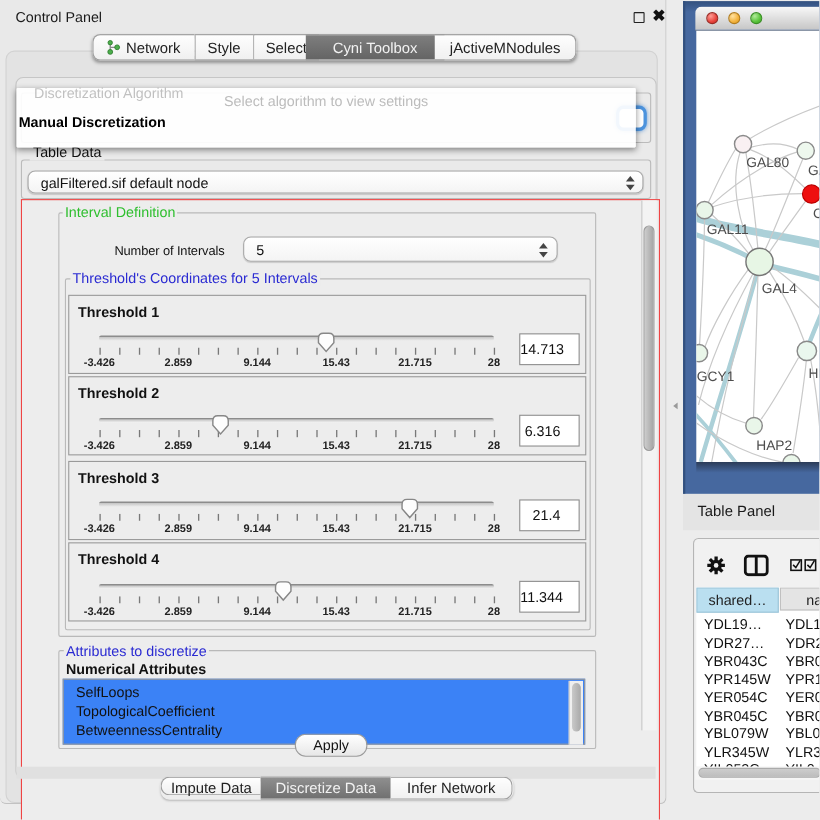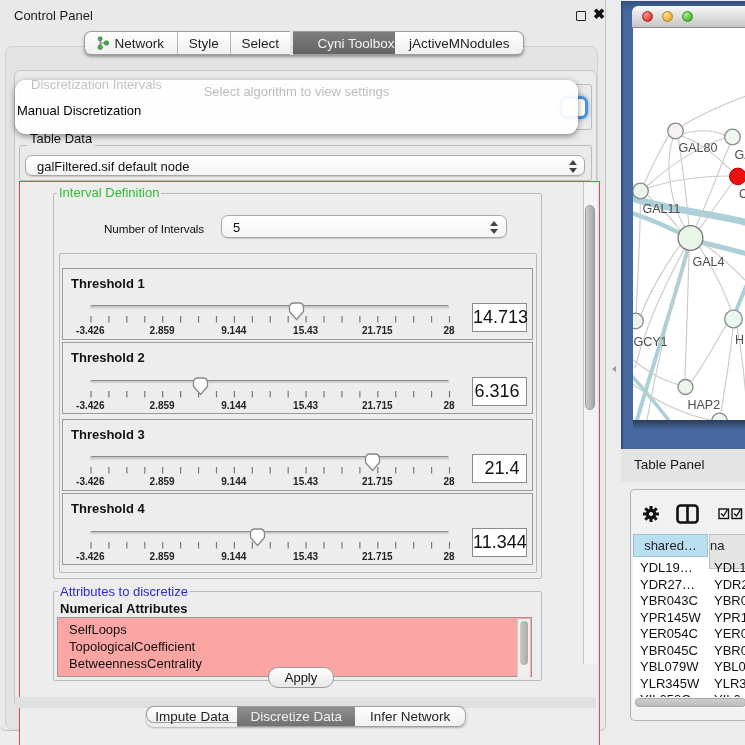--- a/index.html
+++ b/index.html
@@ -12,21 +12,21 @@
 .arr:before{top:0;border-bottom:5px solid #444}
 .arr:after{bottom:0;border-top:5px solid #444}
 .tab{position:absolute;top:0;height:24px;background:linear-gradient(#fefefe,#f0f0f0);border-top:1px solid #9e9e9e;border-bottom:1px solid #9e9e9e;font-size:13.5px;color:#222;text-align:center;line-height:23px;white-space:nowrap}
 .tabdark{background:linear-gradient(#7e7e7e,#646464);color:#f2f2f2}
 .light{position:absolute;top:5px;width:11px;height:11px;border-radius:50%;border:1px solid}
 .tbox{position:absolute;left:62px;width:470.5px;height:72px;border:1px solid #9a9a9a}
 .tlabel{position:absolute;left:8px;top:7px;font-size:13px;font-weight:bold;color:#111}
 .track{position:absolute;left:27px;top:36.8px;width:358.5px;height:4.5px;border-radius:2px;background:linear-gradient(#8c8c8c 0,#8c8c8c 1px,#c6c6c6 1.5px,#f0f0f0 100%)}
 .tl{position:absolute;top:56.5px;font-size:10px;font-weight:bold;color:#222;transform:translateX(-50%);white-space:nowrap}
 .thumb{position:absolute;top:32.5px;width:17px;height:20px}
-.vbox{position:absolute;left:409px;top:34px;width:54.5px;height:29px;background:#fff;border:1px solid #8a8a8a;font-size:18px;color:#111;text-align:right;line-height:27px;padding-right:6px}
+.vbox{position:absolute;left:409px;top:34px;width:54.5px;height:29px;background:#fff;border:1px solid #8a8a8a;font-size:13px;color:#111;text-align:right;line-height:27px;padding-right:16px}
 .grp{position:absolute;border:1px solid #b9b9b9;border-radius:2px}
 .gt{position:absolute;font-size:13px;background:#ededed;padding:0 2px;white-space:nowrap}
 .li{position:absolute;left:11px;font-size:13px;color:#111;white-space:nowrap}
 .row{position:absolute;left:0;width:200px;font-size:13px;color:#111;white-space:nowrap}
 </style></head>
 <body>
 
 <div class="abs" id="leftwin" style="left:0;top:0;width:606px;height:731px;background:#e9e9e9;border-right:1px solid #c2c2c2;border-bottom:1px solid #c2c2c2;border-radius:0 0 6px 6px">
   <div class="abs" style="left:14px;top:8px;font-size:13px;color:#1a1a1a">Control Panel</div>
   <div class="abs" style="left:576px;top:11px;width:10px;height:10px;border:1.6px solid #222;border-radius:1px"></div>
@@ -40,45 +40,46 @@
     <div class="tab" style="left:0;width:92.6px;border-left:1px solid #9e9e9e;border-radius:7px 0 0 7px;padding-left:17px">Network</div>
     <svg style="position:absolute;left:13px;top:5px" width="13" height="14" viewBox="0 0 13 14">
       <line x1="3.2" y1="3" x2="3.2" y2="11" stroke="#888" stroke-width="1.2"></line>
       <line x1="3.2" y1="7" x2="9" y2="7" stroke="#888" stroke-width="1.2"></line>
       <circle cx="3.2" cy="2.8" r="2" fill="#4cae4c" stroke="#2d7d2d" stroke-width="0.8"></circle>
       <circle cx="9.5" cy="7" r="2.2" fill="#4cae4c" stroke="#2d7d2d" stroke-width="0.8"></circle>
       <circle cx="3.2" cy="11.2" r="2.2" fill="#4cae4c" stroke="#2d7d2d" stroke-width="0.8"></circle>
     </svg>
     <div class="tab" style="left:92.6px;width:53.2px;border-left:1px solid #b5b5b5">Style</div>
     <div class="tab" style="left:145.8px;width:60px;border-left:1px solid #b5b5b5">Select</div>
-    <div class="tab tabdark" style="left:209px;width:126px">Cyni Toolbox</div>
+    <div class="tab tabdark" style="left:194px;width:126px">Cyni Toolbox</div>
     <div class="tab" style="left:311.2px;width:129.1px;border-right:1px solid #9e9e9e;border-radius:0 7px 7px 0">jActiveMNodules</div>
   </div>
 
   <div class="abs" style="left:19px;top:84px;width:573px;height:46px;border:1px solid #bbb;border-radius:3px"></div>
-  <div class="abs" style="left:31px;top:77px;font-size:13px;color:#777;z-index:31;opacity:0.45">Discretization Intervals</div>
+  <div class="abs" style="left:31px;top:77px;font-size:13px;color:#777;z-index:31;opacity:0.45">Discretization Algorithm</div>
 
   <div class="abs" style="left:560px;top:96px;width:28px;height:23px;background:#fff;border:3px solid #4c93dd;border-radius:7px;box-shadow:0 0 4px rgba(90,150,215,0.9)"></div>
 
   <div class="abs" style="left:19px;top:144.5px;width:573px;height:36px;border:1px solid #bbb;border-radius:3px"></div>
   <div class="abs" style="left:27px;top:131px;font-size:13px;color:#111;background:#eaeaea;padding:0 3px">Table Data</div>
   <div class="abs combo" style="left:25px;top:155px;width:560px;height:21px">
     <span class="ctext">galFiltered.sif default node</span>
     <span class="arr" style="right:7px"></span>
   </div>
 
   <div class="abs" id="scrollpanel" style="left:19px;top:181px;width:581px;height:596px;background:#ededed;border:1px solid #ef4444;overflow:hidden">
     <div class="grp" style="left:32.5px;top:11px;width:489.5px;height:386px"></div>
     <div class="gt" style="left:37px;top:3px;color:#2fbf2f">Interval Definition</div>
     <div class="abs" style="left:84px;top:40px;font-size:11.7px;font-weight:normal;color:#111;letter-spacing:-0.1px">Number of Intervals</div>
     <div class="abs combo" style="left:201px;top:33px;width:286px;height:23px">
       <span class="ctext" style="top:3.5px">5</span>
       <span class="arr" style="right:8px;top:5px"></span>
     </div>
     <div class="grp" style="left:38.5px;top:71px;width:478px;height:320px"></div>
+    <div class="gt" style="left:44px;top:63px;color:#2a2ad2">Threshold's Coordinates for 5 Intervals</div>
 
     <div class="tbox" style="left:42px;top:85.5px">
       <div class="tlabel">Threshold 1</div>
         <div class="track"></div>
         <svg width="400" height="7" viewBox="0 0 400 7" style="position:absolute;left:0.5px;top:47.5px">
           <g stroke="#787878" stroke-width="1.2">
             <line x1="27.00" y1="0" x2="27.00" y2="6.5"></line>
             <line x1="44.92" y1="0" x2="44.92" y2="6.5"></line>
             <line x1="62.85" y1="0" x2="62.85" y2="6.5"></line>
             <line x1="80.78" y1="0" x2="80.78" y2="6.5"></line>
@@ -226,21 +227,21 @@
         <span class="tl" style="left:386px">28</span>
       <svg class="thumb" style="left:186.2px" viewBox="0 0 17 20">
           <path d="M1.5,6.5 Q1.5,2 6,2 L11,2 Q15.5,2 15.5,6.5 L15.5,10.5 L8.5,18.5 L1.5,10.5 Z" fill="#fdfdfd" stroke="#878787" stroke-width="1.3"></path>
         </svg>
       <div class="vbox">11.344</div>
     </div>
 
     <div class="grp" style="left:32.5px;top:409px;width:489.5px;height:90px"></div>
     <div class="gt" style="left:38px;top:402px;color:#2a2ad2">Attributes to discretize</div>
     <div class="abs" style="left:40px;top:419px;font-size:13px;font-weight:bold;color:#111">Numerical Attributes</div>
-    <div class="abs" style="left:37px;top:435px;width:475px;height:60px;background:#fca5a5;border:1px solid #999">
+    <div class="abs" style="left:37px;top:435px;width:475px;height:60px;background:#3b82f6;border:1px solid #999">
       <span class="li" style="top:4px">SelfLoops</span>
       <span class="li" style="top:21px">TopologicalCoefficient</span>
       <span class="li" style="top:38px">BetweennessCentrality</span>
       <div class="abs" style="right:1px;top:1px;width:13px;height:58px;background:#efefef;border-left:1px solid #ccc"></div>
       <div class="abs" style="right:3px;top:3px;width:8px;height:44px;background:linear-gradient(90deg,#c9c9c9,#a9a9a9);border-radius:4px"></div>
     </div>
 
     <div class="abs" style="left:563px;top:0;width:14px;height:482px;background:#f3f3f3;border-left:1px solid #c6c6c6"></div>
     <div class="abs" style="left:565px;top:23px;width:10px;height:205px;background:linear-gradient(90deg,#cdcdcd,#a5a5a5);border-radius:5px;border:0.5px solid #9b9b9b"></div>
   </div>
@@ -248,23 +249,23 @@
   <div class="abs" style="left:268px;top:666.5px;width:66px;height:21px;border:1px solid #9a9a9a;border-radius:10px;background:linear-gradient(#fff,#e7e7e7);font-size:13px;color:#111;text-align:center;line-height:19px">Apply</div>
 
   <div class="abs" style="left:15px;top:697px;width:581px;height:11px;background:#e0e0e0"></div>
 
   <div class="abs" id="bottabs" style="left:145.8px;top:705.5px;width:321px;height:21.5px;border-radius:8px;box-shadow:0 1px 2px rgba(0,0,0,0.25)">
     <div class="tab" style="left:0;width:91.7px;height:17px;line-height:20px;border-left:1px solid #9e9e9e;border-radius:8px 0 0 8px">Impute Data</div>
     <div class="tab" style="left:209.2px;width:111.5px;height:21.5px;line-height:20px;border-right:1px solid #9e9e9e;border-radius:0 8px 8px 0">Infer Network</div>
     <div class="tab tabdark" style="left:91.7px;width:117.5px;height:21.5px;line-height:20px;background:linear-gradient(#8f8f8f,#707070)">Discretize Data</div>
   </div>
 
-  <div class="abs" style="left:15px;top:80px;width:563px;height:54px;background:rgba(255,255,255,0.93);border-radius:11px;box-shadow:0 2px 6px rgba(0,0,0,0.45);z-index:30">
+  <div class="abs" style="left:15px;top:80px;width:563px;height:54px;background:rgba(255,255,255,0.93);border-radius:1px;box-shadow:0 2px 6px rgba(0,0,0,0.45);z-index:30">
     <div style="position:absolute;left:0;right:0;top:4px;text-align:center;font-size:13px;color:#bcbcbc">Select algorithm to view settings</div>
-    <div style="position:absolute;left:2px;top:23px;font-size:13px;font-weight:normal;color:#000">Manual Discretization</div>
+    <div style="position:absolute;left:2px;top:23px;font-size:13px;font-weight:bold;color:#000">Manual Discretization</div>
   </div>
 </div>
 
 <div class="abs" style="left:612px;top:366px;width:0;height:0;border-top:3px solid transparent;border-bottom:3px solid transparent;border-right:4px solid #9a9a9a"></div>
 
 <div class="abs" style="left:621px;top:1px;width:124px;height:448px;background:linear-gradient(180deg,#33517f,#46689f 10px);box-shadow:inset 2px 0 0 #32507e"></div>
 <div class="abs" style="left:631.5px;top:6px;width:113.5px;height:21.5px;background:linear-gradient(#f8f8f8,#c6c6c6);border-radius:6px 0 0 0;border-bottom:1px solid #8a8a8a">
   <span class="light" style="left:10px;background:radial-gradient(circle at 35% 30%,#ff9d95,#e8433c 60%,#c03028);border-color:#9a2b24"></span>
   <span class="light" style="left:30px;background:radial-gradient(circle at 35% 30%,#ffe2a0,#f3b23c 60%,#d99a21);border-color:#b27d1d"></span>
   <span class="light" style="left:50px;background:radial-gradient(circle at 35% 30%,#b2eb9a,#58c33a 60%,#44a42a);border-color:#3a8f25"></span>
@@ -359,21 +360,21 @@
     <g fill="none" stroke="#111" stroke-width="1.4">
       <rect x="1" y="1" width="9.5" height="9.5"></rect>
         <rect x="14" y="1" width="9.5" height="9.5"></rect>
       <path d="M3,5.5 L5.5,8 L9.5,1.5"></path>
         <path d="M16,5.5 L18.5,8 L22.5,1.5"></path>
     </g>
   </svg>
 
   <div class="abs" style="left:2px;top:44px;width:113px;height:162.5px;background:#fff;overflow:hidden">
     <div class="abs" style="left:0;top:0;width:75px;height:23px;background:#badff0;border:1px solid #9cc3d6;font-size:13px;color:#222;text-align:center;line-height:22px">shared…</div>
-    <div class="abs" style="left:76px;top:0;width:37px;height:35px;background:#e4e4e4;border:1px solid #c0c0c0;font-size:13px;color:#222;line-height:22px">na</div>
+    <div class="abs" style="left:76px;top:0;width:37px;height:21px;background:#e4e4e4;border:1px solid #c0c0c0;font-size:13px;color:#222;padding-left:23px;line-height:22px">na</div>
     <span class="row" style="top:26px;left:7px">YDL19…</span>
       <span class="row" style="top:26px;left:81px">YDL1</span>
     <span class="row" style="top:42.5px;left:7px">YDR27…</span>
       <span class="row" style="top:42.5px;left:81px">YDR2</span>
     <span class="row" style="top:59px;left:7px">YBR043C</span>
       <span class="row" style="top:59px;left:81px">YBR0</span>
     <span class="row" style="top:75.5px;left:7px">YPR145W</span>
       <span class="row" style="top:75.5px;left:81px">YPR1</span>
     <span class="row" style="top:92px;left:7px">YER054C</span>
       <span class="row" style="top:92px;left:81px">YER0</span>

